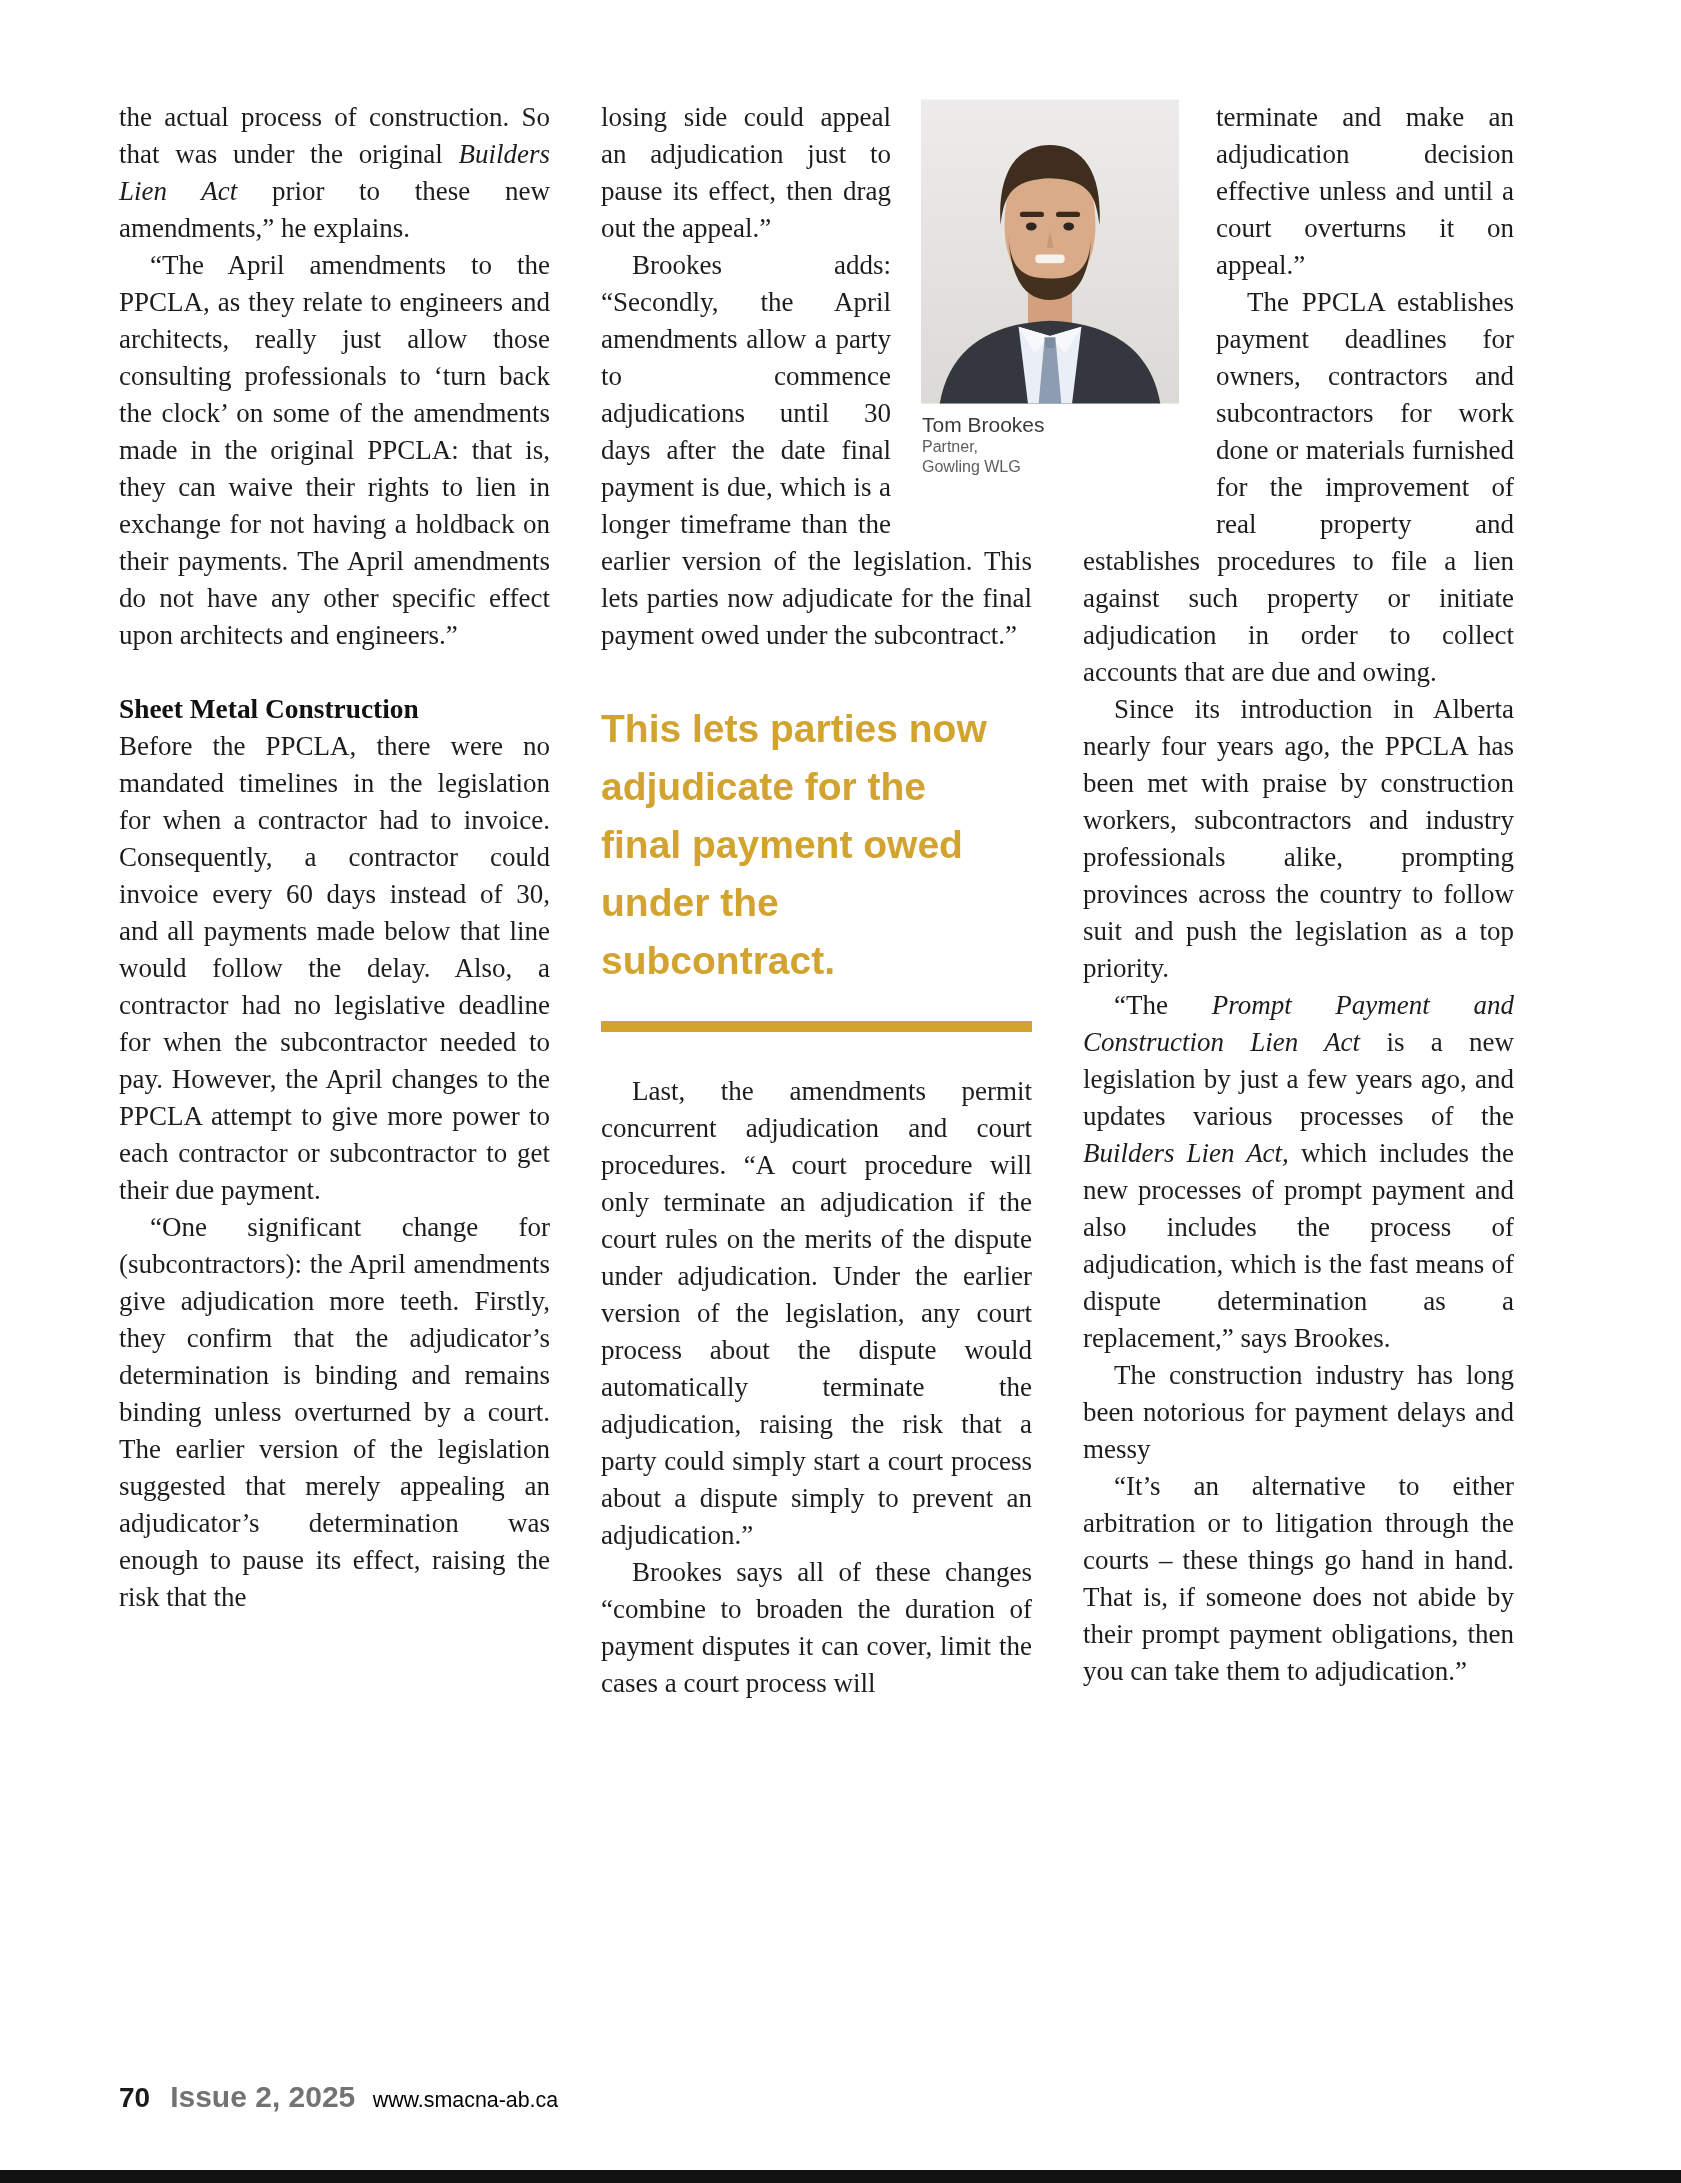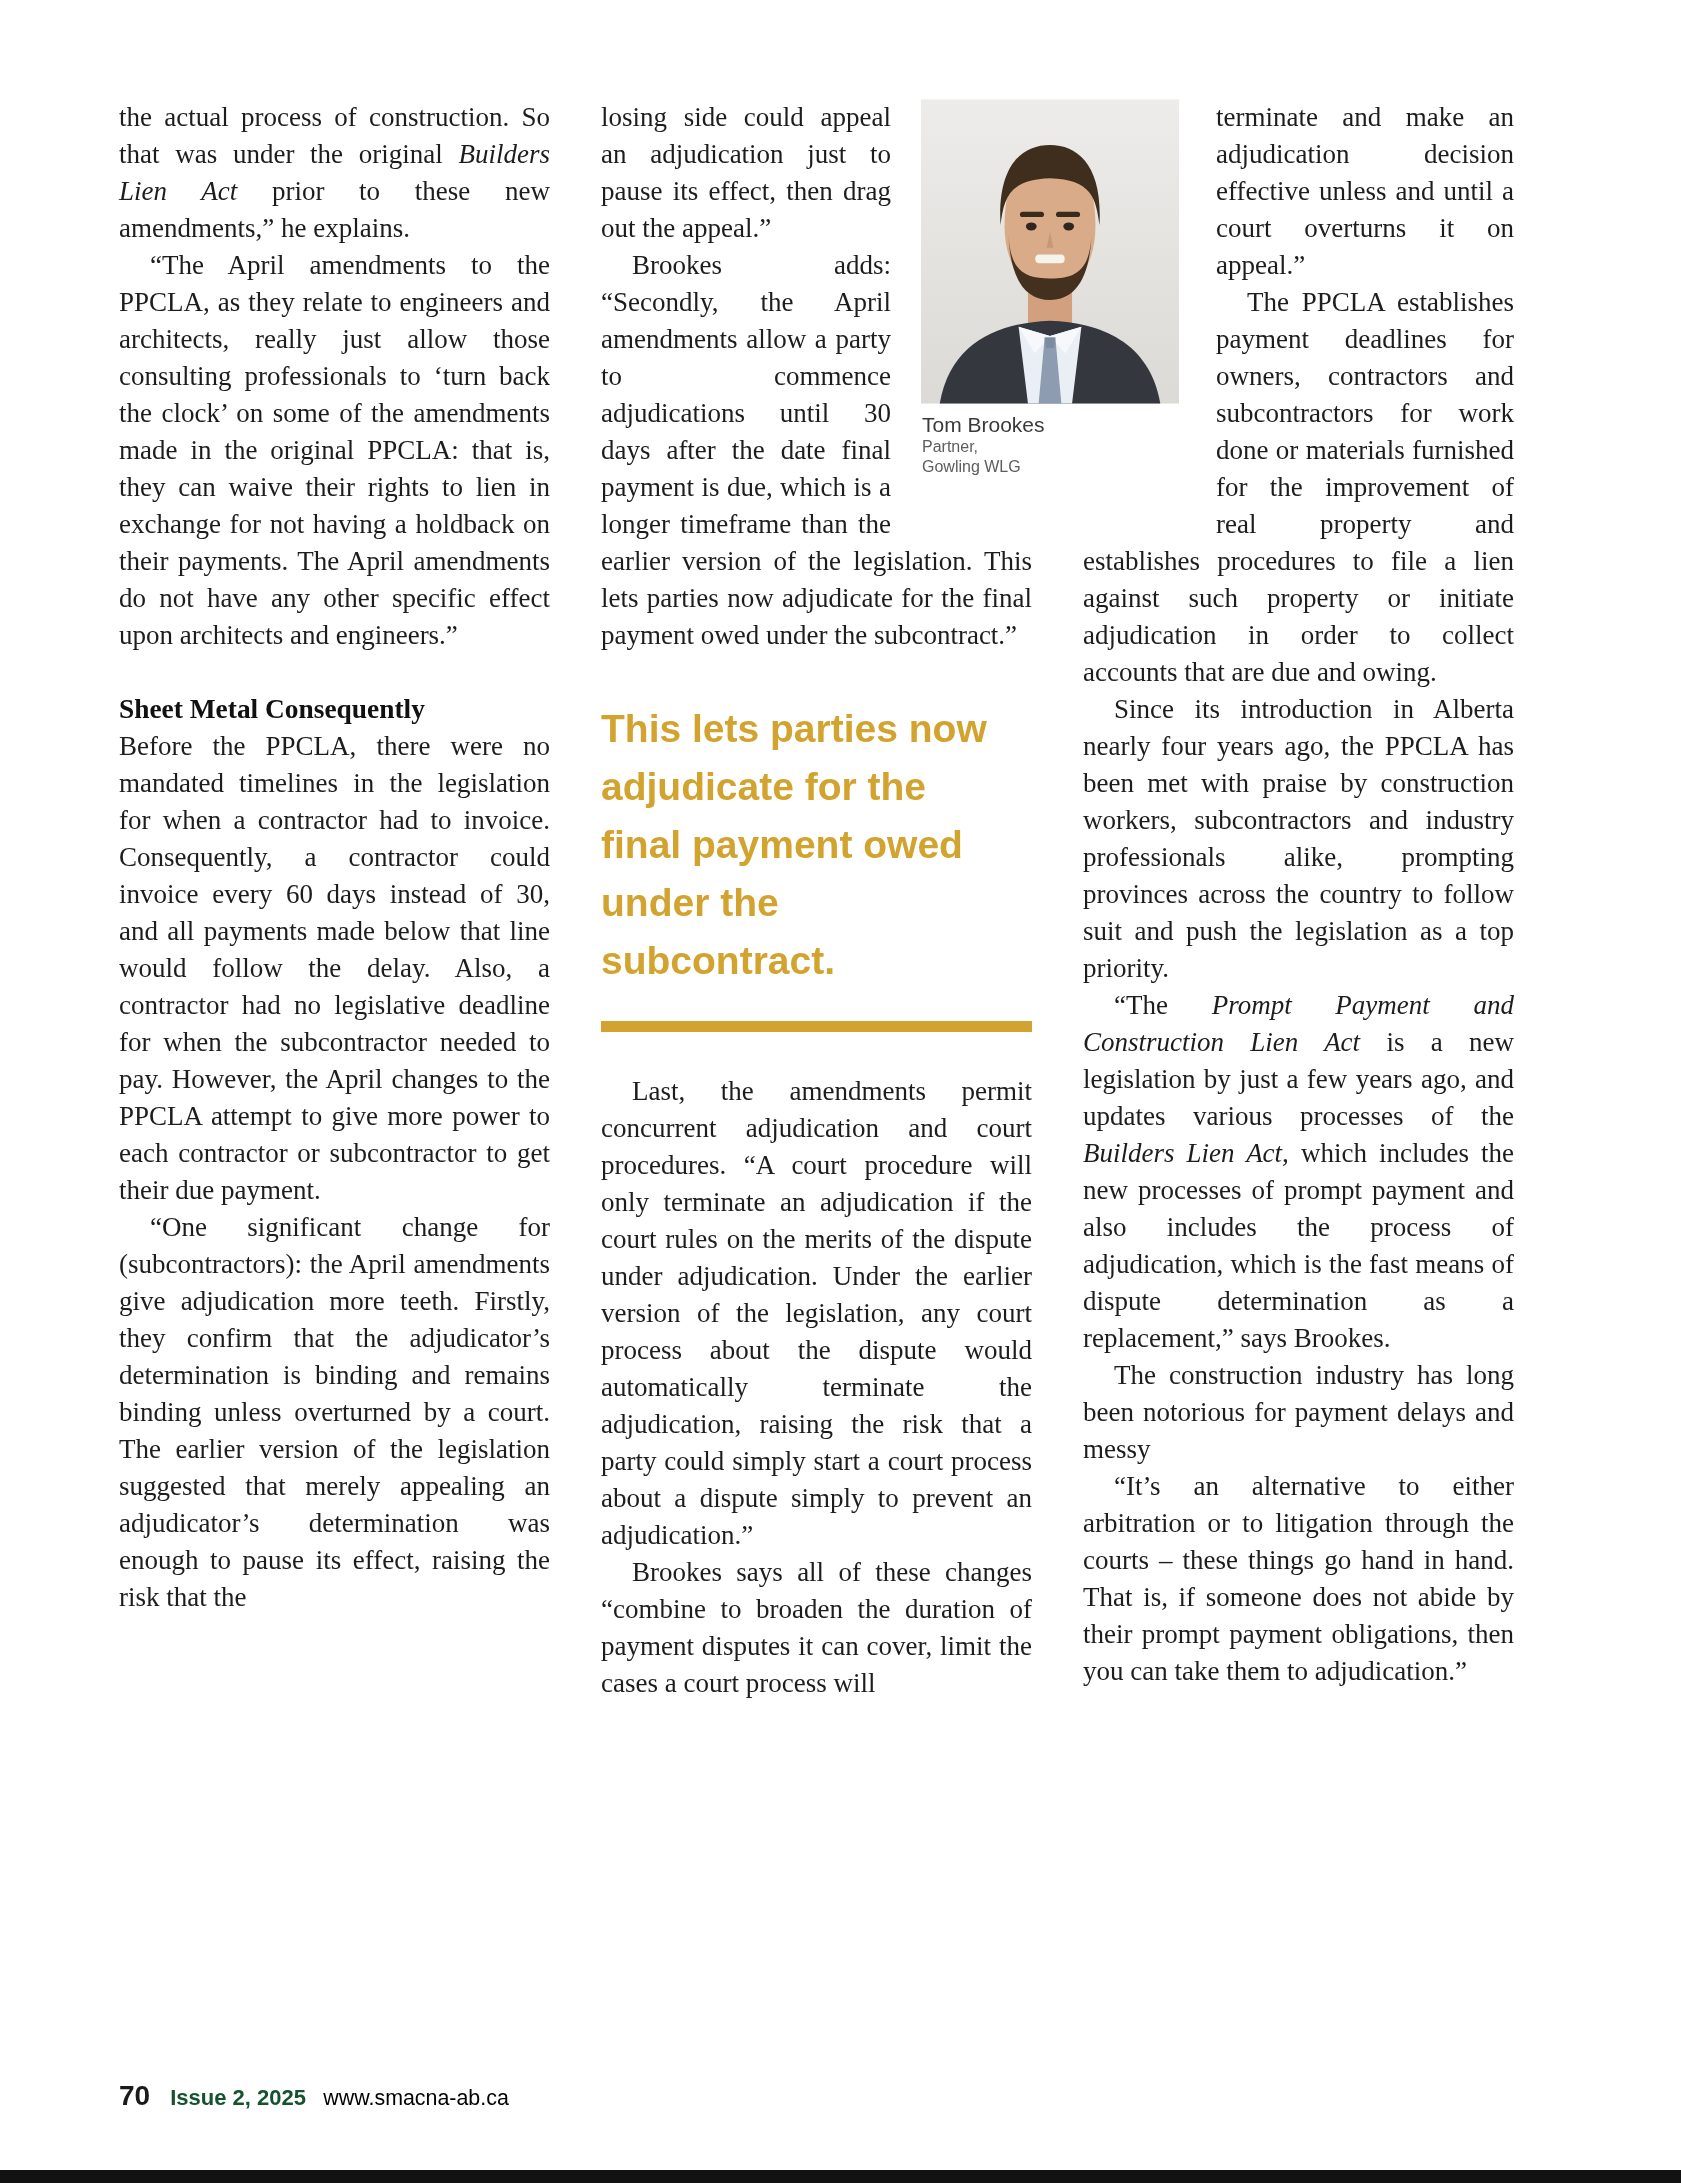--- a/index.html
+++ b/index.html
@@ -29,36 +29,36 @@
 
   .photo-figure { position:absolute; left:921px; top:99px; width:258px; height:305px; }
   .photo-figure svg { display:block; }
 
   .photo-caption { position:absolute; left:922px; top:412px; width:254px; font-family:Liberation Sans, sans-serif; text-align:left; }
   .cap-name { font-size:21px; line-height:25.4px; color:#3a3a3a; }
   .cap-role, .cap-org { font-size:16px; line-height:19.4px; color:#5d5d5d; }
 
   .footer { position:absolute; left:119px; top:2080px; width:1395px; display:flex; align-items:baseline; font-family:"Liberation Sans", sans-serif; }
   .footer .pagenum { font-size:28px; font-weight:bold; color:#1a1a1a; margin-right:20px; }
-  .footer .issue { font-size:22px; font-weight:bold; color:#14532d; margin-right:17.4px; }
+  .footer .issue { font-size:30px; font-weight:bold; color:#737373; margin-right:17.4px; }
   .footer .site { font-size:21.4px; color:#000000; text-decoration:none; }
 
   .bottom-bar { position:absolute; left:0; bottom:0; width:1681px; height:13.4px; background:#121212; }
 </style>
 </head>
 <body>
 
 <div class="page">
 
   <main class="columns">
     <section class="col">
       <div class="col-blocks">
           <p class="para"><span>the actual process of construction. So that was under the original </span><span class="italic">Builders Lien Act</span><span> prior to these new amendments,” he explains.</span></p>
           <p class="para indent"><span>“The April amendments to the PPCLA, as they relate to engineers and architects, really just allow those consulting professionals to ‘turn back the clock’ on some of the amendments made in the original PPCLA: that is, they can waive their rights to lien in exchange for not having a holdback on their payments. The April amendments do not have any other specific effect upon architects and engineers.”</span></p>
-          <h3 class="subhead">Sheet Metal Consequently</h3>
+          <h3 class="subhead">Sheet Metal Construction</h3>
           <p class="para"><span>Before the PPCLA, there were no mandated timelines in the legislation for when a contractor had to invoice. Consequently, a contractor could invoice every 60 days instead of 30, and all payments made below that line would follow the delay. Also, a contractor had no legislative deadline for when the subcontractor needed to pay. However, the April changes to the PPCLA attempt to give more power to each contractor or subcontractor to get their due payment.</span></p>
           <p class="para indent"><span>“One significant change for (subcontractors): the April amendments give adjudication more teeth. Firstly, they confirm that the adjudicator’s determination is binding and remains binding unless overturned by a court. The earlier version of the legislation suggested that merely appealing an adjudicator’s determination was enough to pause its effect, raising the risk that the</span></p>
         </div>
     </section>
 
     <section class="col">
       <div class="spacer right"></div>
       <div class="col-blocks">
           <p class="para"><span>losing side could appeal an adjudication just to pause its effect, then drag out the appeal.”</span></p>
           <p class="para indent"><span>Brookes adds: “Secondly, the April amendments allow a party to commence adjudications until 30 days after the date final payment is due, which is a longer timeframe than the earlier version of the legislation. This lets parties now adjudicate for the final payment owed under the subcontract.”</span></p>

